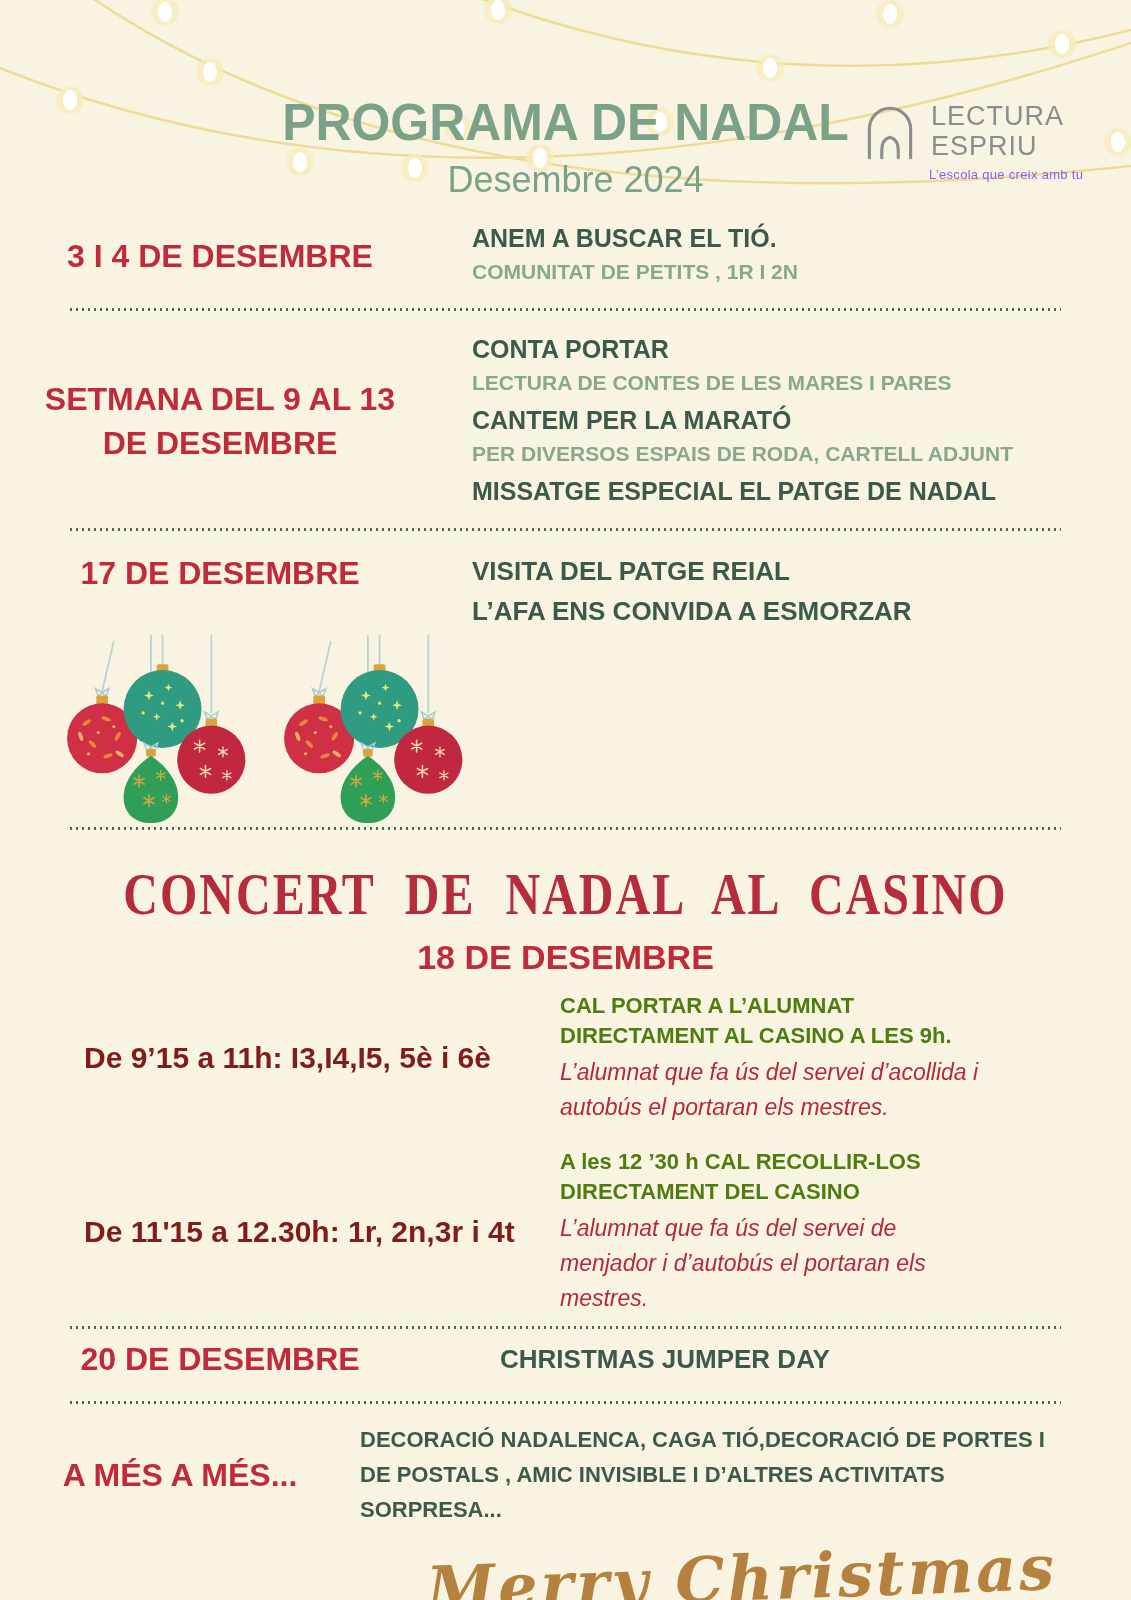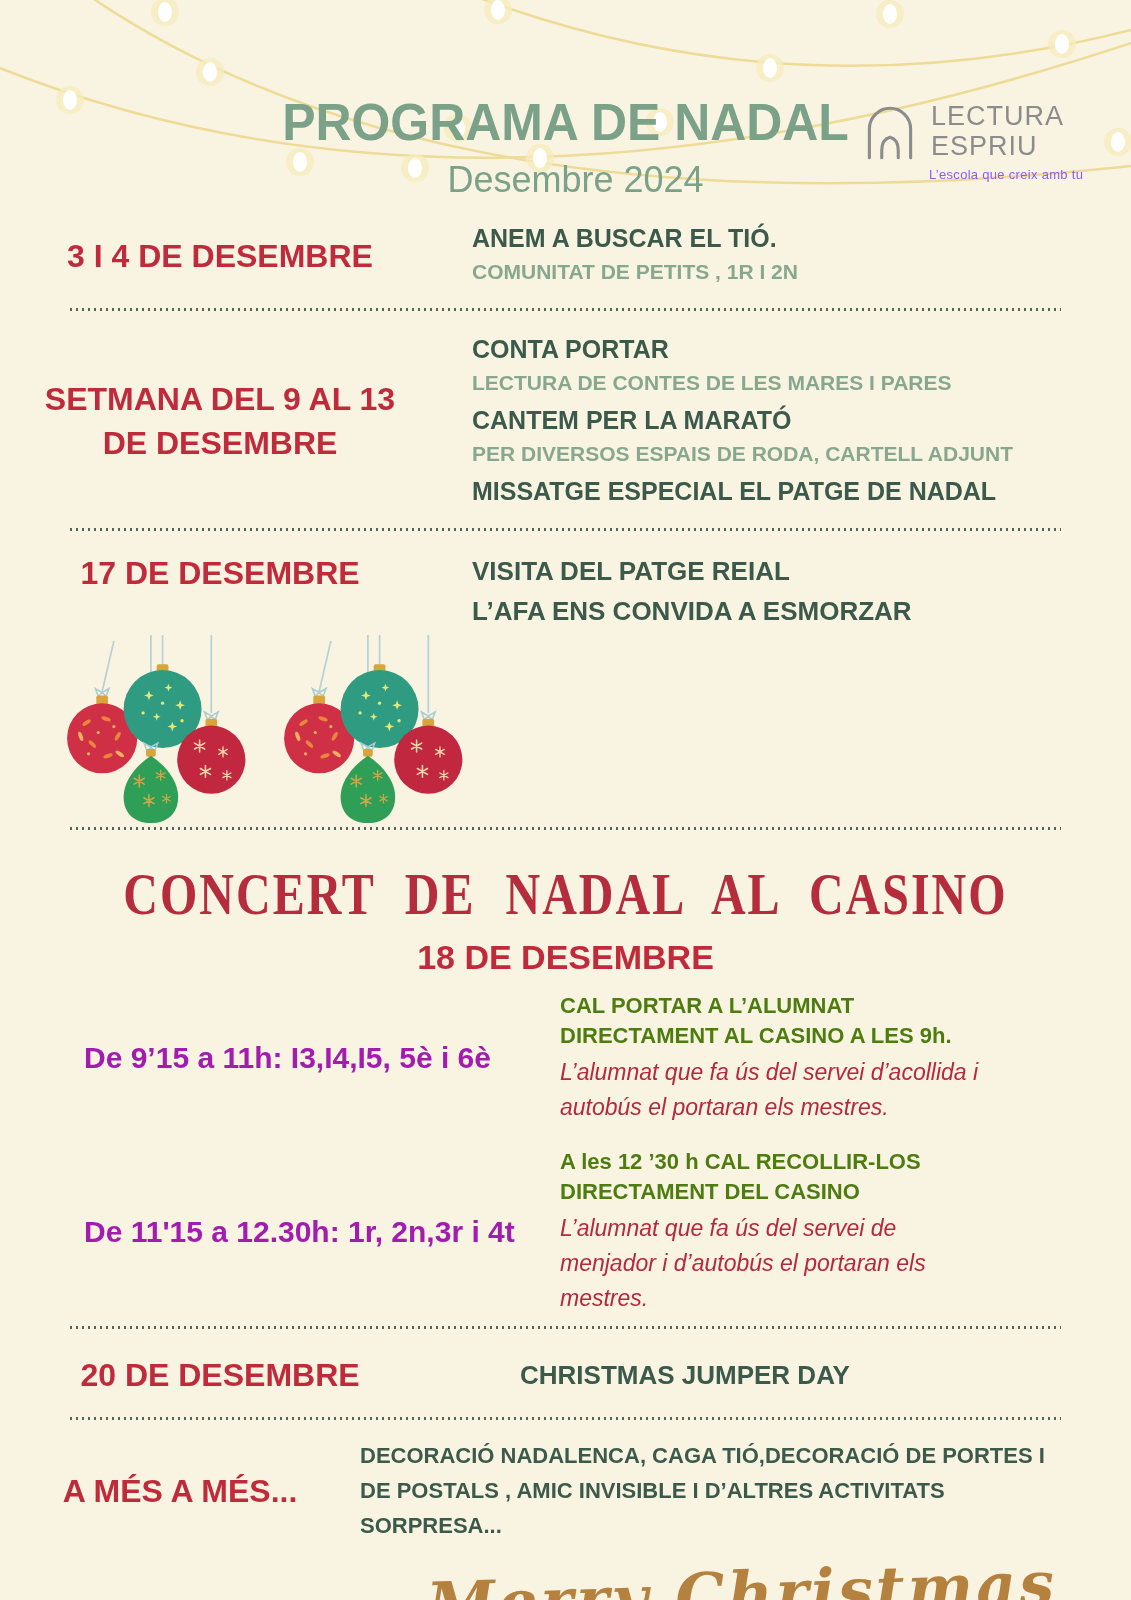--- a/index.html
+++ b/index.html
@@ -56,27 +56,27 @@
   
   .concert-title {
     margin-top:36px; text-align:center;
     font-family:"Liberation Serif", serif; font-weight:bold;
     font-size:48px; color:#b52c3c; letter-spacing:2px; word-spacing:16px;
     transform:scaleY(1.22); transform-origin:center; line-height:56px;
   }
   .concert-date { text-align:center; margin-top:16px; font-size:34px; font-weight:bold; color:#bf2b3a; }
 
   .slot { display:flex; align-items:center; margin-top:14px; }
-  .slot-time { width:560px; flex:0 0 auto; padding-left:84px; color:#a21caf; font-size:30px; font-weight:bold; line-height:36px; }
+  .slot-time { width:560px; flex:0 0 auto; padding-left:84px; color:#7f1d1d; font-size:30px; font-weight:bold; line-height:36px; }
   .slot-note { flex:1; padding-right:110px; }
   .slot-note-bold { color:#4d7c0f; font-size:22px; font-weight:bold; line-height:30px; max-width:410px; }
   .slot-note-detail { color:#b5293c; font-size:23px; font-style:italic; line-height:35px; margin-top:4px; max-width:430px; }
   .slot-2 { margin-top:22px; }
 
-  .row-jumper { margin-top:24px;gap:20px; }
+  .row-jumper { margin-top:8px; }
   .row-jumper .content-col { padding-left:60px; }
   .jumper-text { color:#3c5a4b; font-size:26px; font-weight:bold; }
 
   .row-more { margin-top:18px; align-items:center; }
   .row-more .date-col { width:360px; }
   .row-more .content-col { padding-left:0; max-width:700px; }
   .more-text { color:#3c5a4b; font-size:22px; font-weight:bold; line-height:35px; }
 
   .signature {
     margin:4px 74px 0 0; text-align:right;

